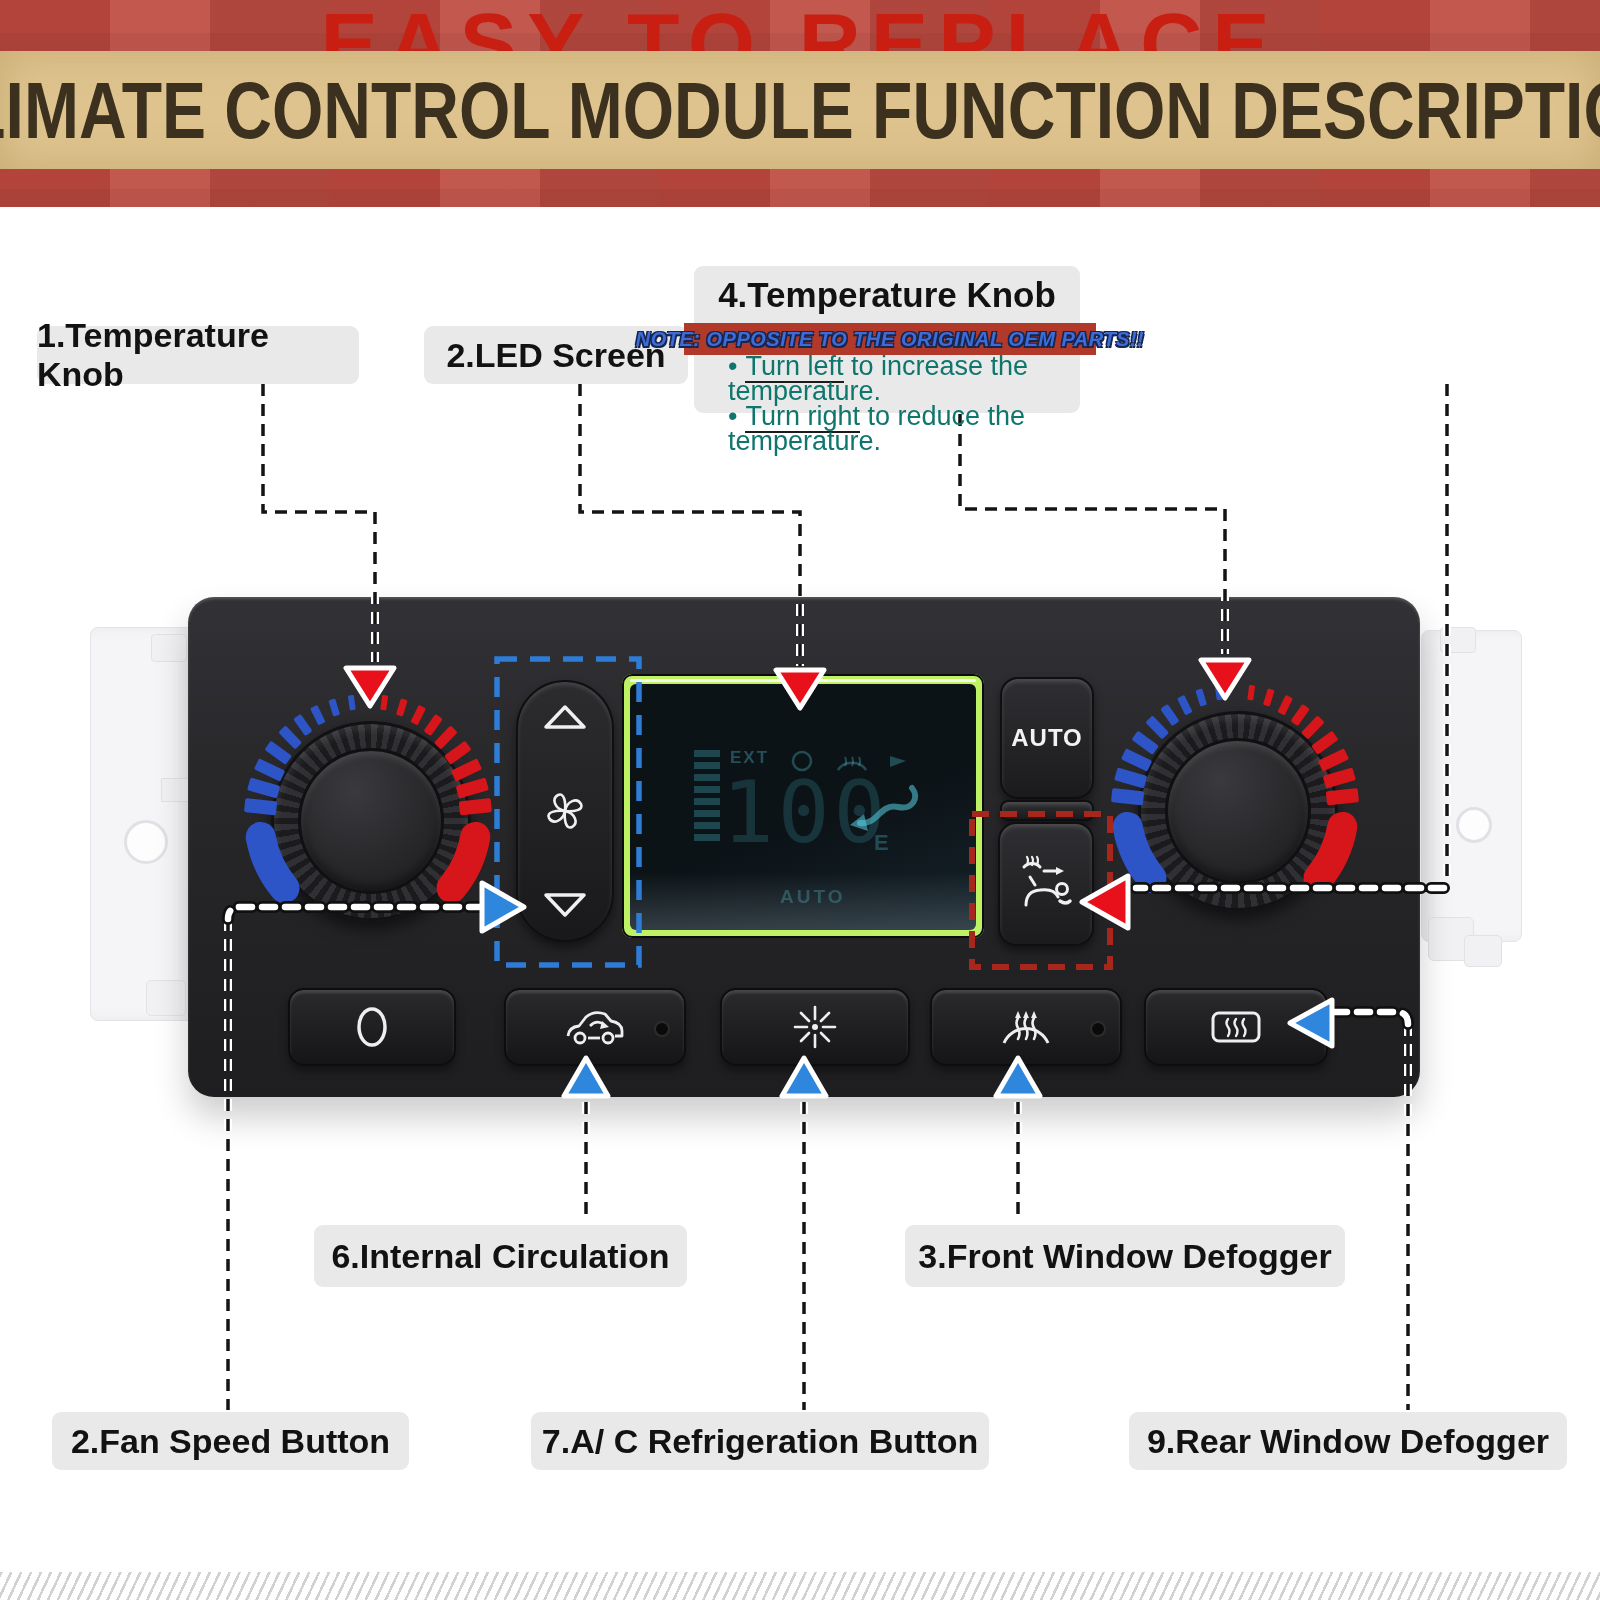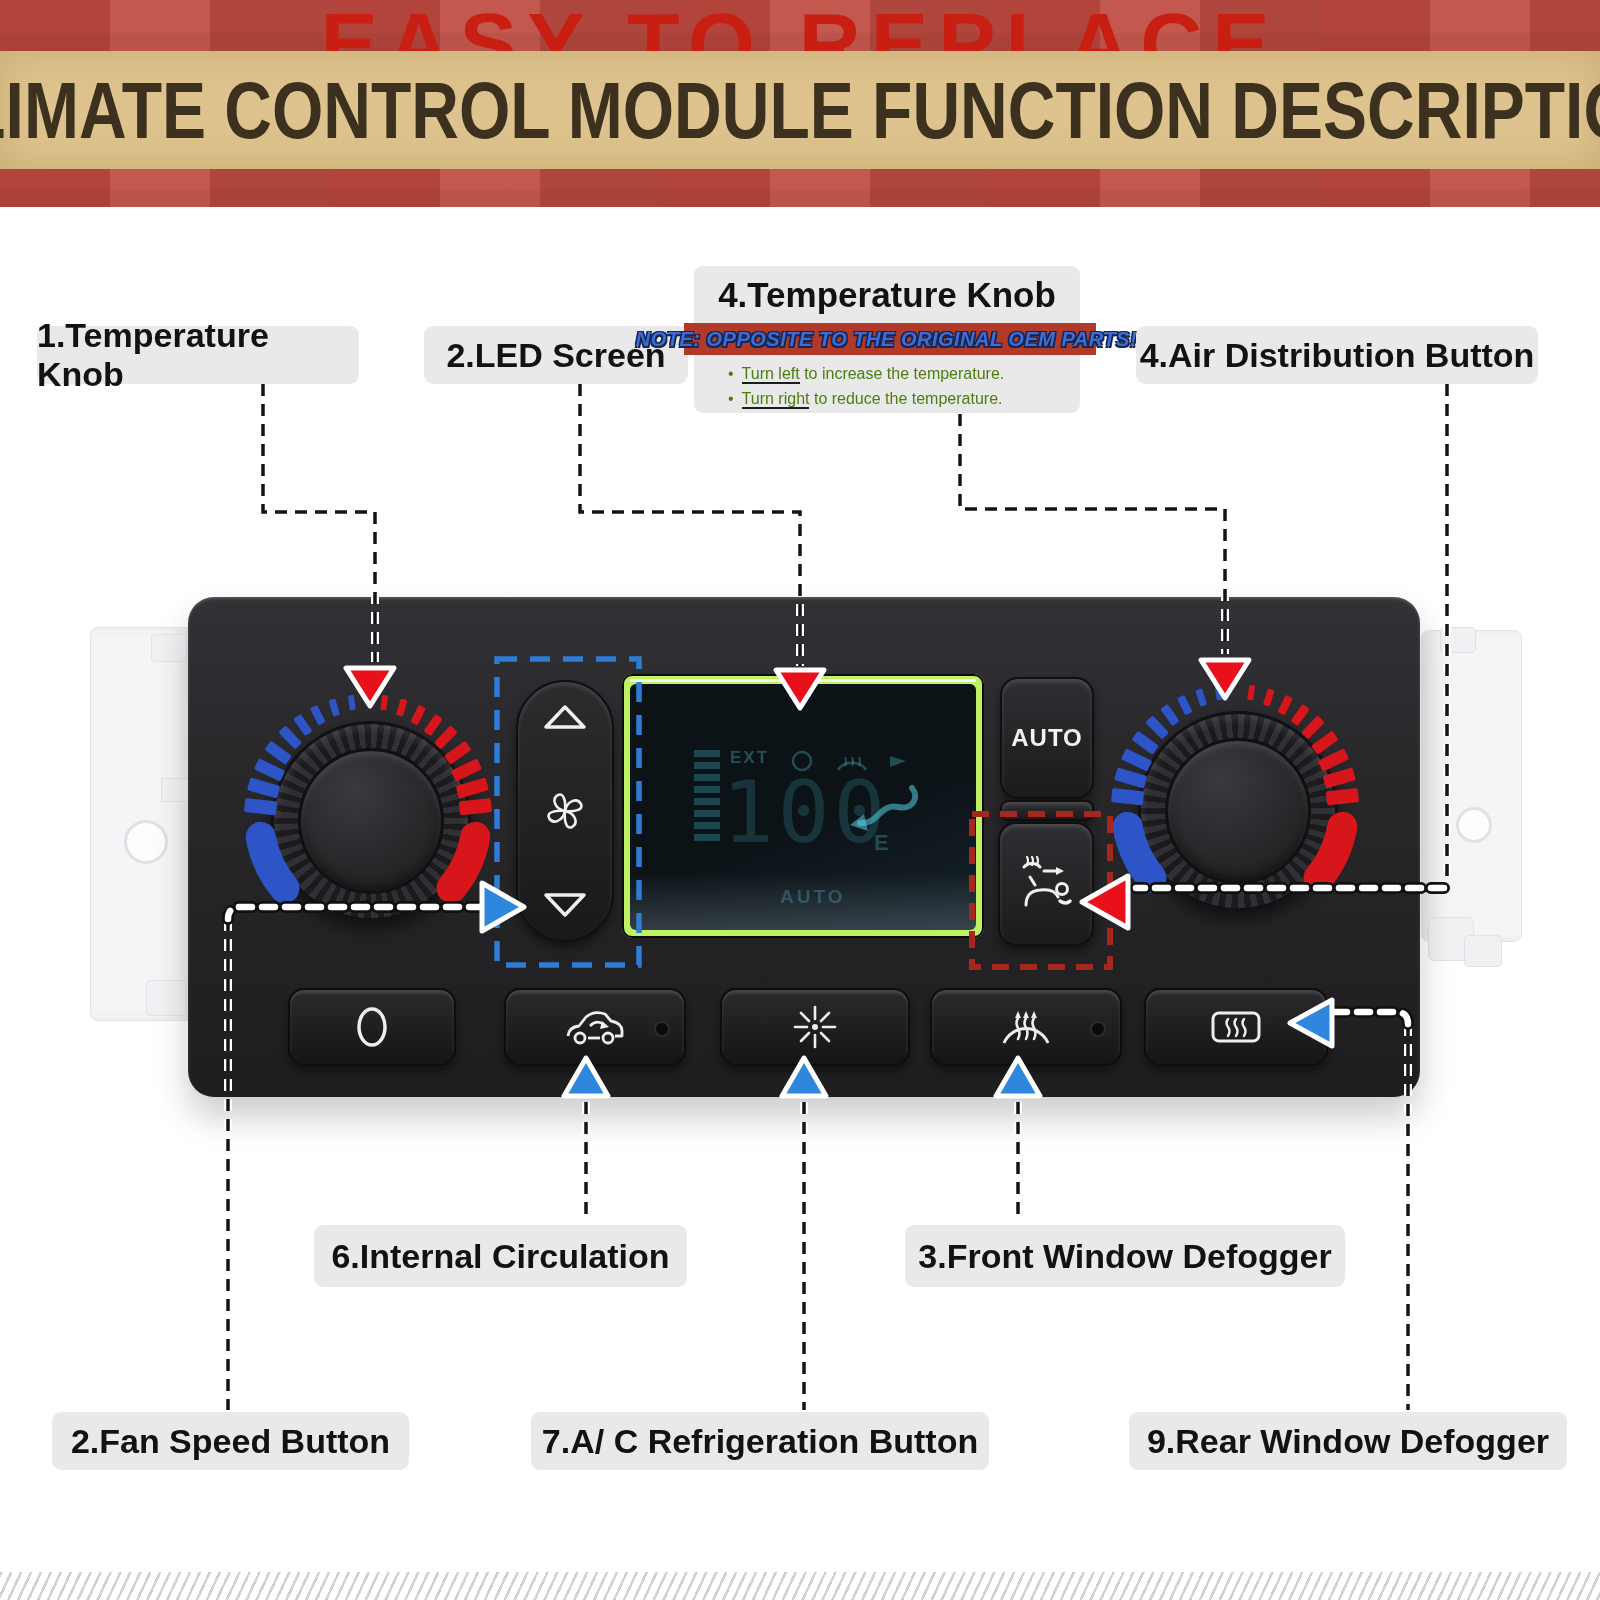--- a/index.html
+++ b/index.html
@@ -29,21 +29,21 @@
   .lb5{left:52px;top:1412px;width:357px;height:58px;}
   .lb7{left:531px;top:1412px;width:458px;height:58px;}
   .lb9{left:1096px;top:1412px;width:438px;height:58px;margin-left:33px;}
   
   .lb3{position:absolute;left:694px;top:266px;width:386px;height:147px;background:#e9e9e9;border-radius:9px;z-index:10;}
   .lb3 .head{text-align:center;font-size:35px;font-weight:700;color:#121212;padding-top:9px;}
   .lb3 .note{position:absolute;left:-10px;right:-16px;top:57px;height:32px;background:#b0392a;
              display:flex;align-items:center;justify-content:center;font-size:20px;font-weight:800;font-style:italic;
              color:#3d6cd8;letter-spacing:.5px;white-space:nowrap;
              text-shadow:-1.5px -1.5px 0 #16254d,1.5px -1.5px 0 #16254d,-1.5px 1.5px 0 #16254d,1.5px 1.5px 0 #16254d;}
-  .lb3 .bullets{position:absolute;left:34px;top:95px;font-size:16px;color:#4d7c0f;line-height:25px;}
+  .lb3 .bullets{position:absolute;left:34px;top:88px;font-size:27px;color:#0f766e;line-height:25px;}
   .lb3 .bullets div::before{content:"•";margin-right:8px;}
   .lb3 .u{border-bottom:2px solid #1c1c1c;}
   
   .panel{position:absolute;left:188px;top:597px;width:1232px;height:500px;border-radius:26px;z-index:2;
          background:linear-gradient(180deg,#323236 0%,#28282b 35%,#1e1e20 100%);
          box-shadow:0 20px 35px rgba(0,0,0,.20), inset 0 2px 3px rgba(255,255,255,.18);}
   .bracket{position:absolute;background:#f5f5f7;border:1px solid #e4e4e8;z-index:1;}
   .brL{left:90px;top:627px;width:103px;height:392px;border-radius:8px;box-shadow:inset -10px 0 14px rgba(0,0,0,.05);}
   .brR{left:1421px;top:630px;width:99px;height:310px;border-radius:8px;box-shadow:inset 10px 0 14px rgba(0,0,0,.05);}
   .brTab{position:absolute;background:#f1f1f4;border:1px solid #e2e2e6;}
@@ -118,21 +118,20 @@
   <div class="lab big lb1">1.Temperature Knob</div>
   <div class="lab big lb2">2.LED Screen</div>
   <div class="lb3">
     <div class="head">4.Temperature Knob</div>
     <div class="note">NOTE: OPPOSITE TO THE ORIGINAL OEM PARTS!!</div>
     <div class="bullets">
       <div><span class="u">Turn left</span><span> to increase the temperature.</span></div>
       <div><span class="u">Turn right</span><span> to reduce the temperature.</span></div>
     </div>
   </div>
-  <div class="lab big lb4">4.Air Distribution Button</div>
   <div class="lab big lb5">2.Fan Speed Button</div>
   <div class="lab big lb6">6.Internal Circulation</div>
   <div class="lab big lb7">7.A/ C Refrigeration Button</div>
   <div class="lab big lb8">3.Front Window Defogger</div>
   <div class="lab big lb9">9.Rear Window Defogger</div>
 
   <div class="bracket brL">
     <div class="brTab" style="left:60px;top:6px;width:34px;height:26px;border-radius:4px;"></div>
     <div class="brTab" style="left:70px;top:150px;width:30px;height:22px;"></div>
     <div class="brTab" style="left:55px;top:352px;width:38px;height:34px;border-radius:5px;"></div>

